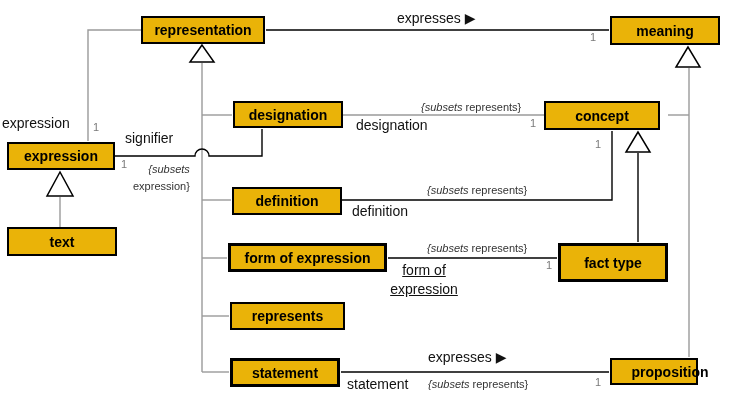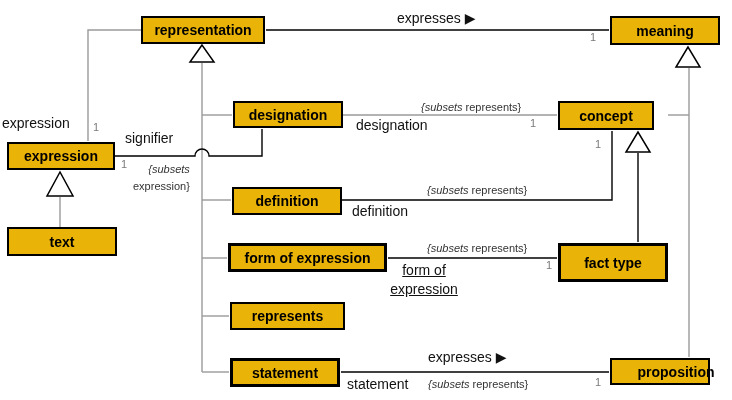--- a/index.html
+++ b/index.html
@@ -64,27 +64,27 @@
     <polygon class="tri" points="60,172 47,196 73,196"></polygon>
     <polygon class="tri" points="638,132 626,152 650,152"></polygon>
     <polygon class="tri" points="688,47 676,67 700,67"></polygon>
   </svg>
 
   <div class="box" style="left:141px;top:16px;width:124px;height:28px;">representation</div>
   <div class="box" style="left:610px;top:16px;width:110px;height:29px;">meaning</div>
   <div class="box" style="left:7px;top:142px;width:108px;height:28px;">expression</div>
   <div class="box" style="left:7px;top:227px;width:110px;height:29px;">text</div>
   <div class="box" style="left:233px;top:101px;width:110px;height:27px;">designation</div>
-  <div class="box" style="left:558px;top:101px;width:96px;height:29px;">concept</div>
+  <div class="box" style="left:544px;top:101px;width:116px;height:29px;">concept</div>
   <div class="box" style="left:232px;top:187px;width:110px;height:28px;">definition</div>
   <div class="box heavy" style="left:228px;top:243px;width:159px;height:29px;">form of expression</div>
   <div class="box heavy" style="left:558px;top:243px;width:110px;height:39px;">fact type</div>
   <div class="box" style="left:230px;top:302px;width:115px;height:28px;">represents</div>
   <div class="box heavy" style="left:230px;top:358px;width:110px;height:29px;">statement</div>
-  <div class="box" style="left:610px;top:358px;width:100px;height:27px;padding-left:32px;">proposition</div>
+  <div class="box" style="left:610px;top:358px;width:88px;height:27px;padding-left:32px;">proposition</div>
 
   <div class="lbl" style="left:2px;top:116px;">expression</div>
   <div class="lbl" style="left:397px;top:11px;">expresses ▶</div>
   <div class="lbl" style="left:125px;top:131px;">signifier</div>
   <div class="lbl" style="left:356px;top:118px;">designation</div>
   <div class="lbl" style="left:352px;top:204px;">definition</div>
   <div class="lbl center" style="left:384px;top:261px;width:80px;line-height:19px;text-decoration:underline;">
     <span>form of</span><br>
     <span>expression</span>
   </div>

